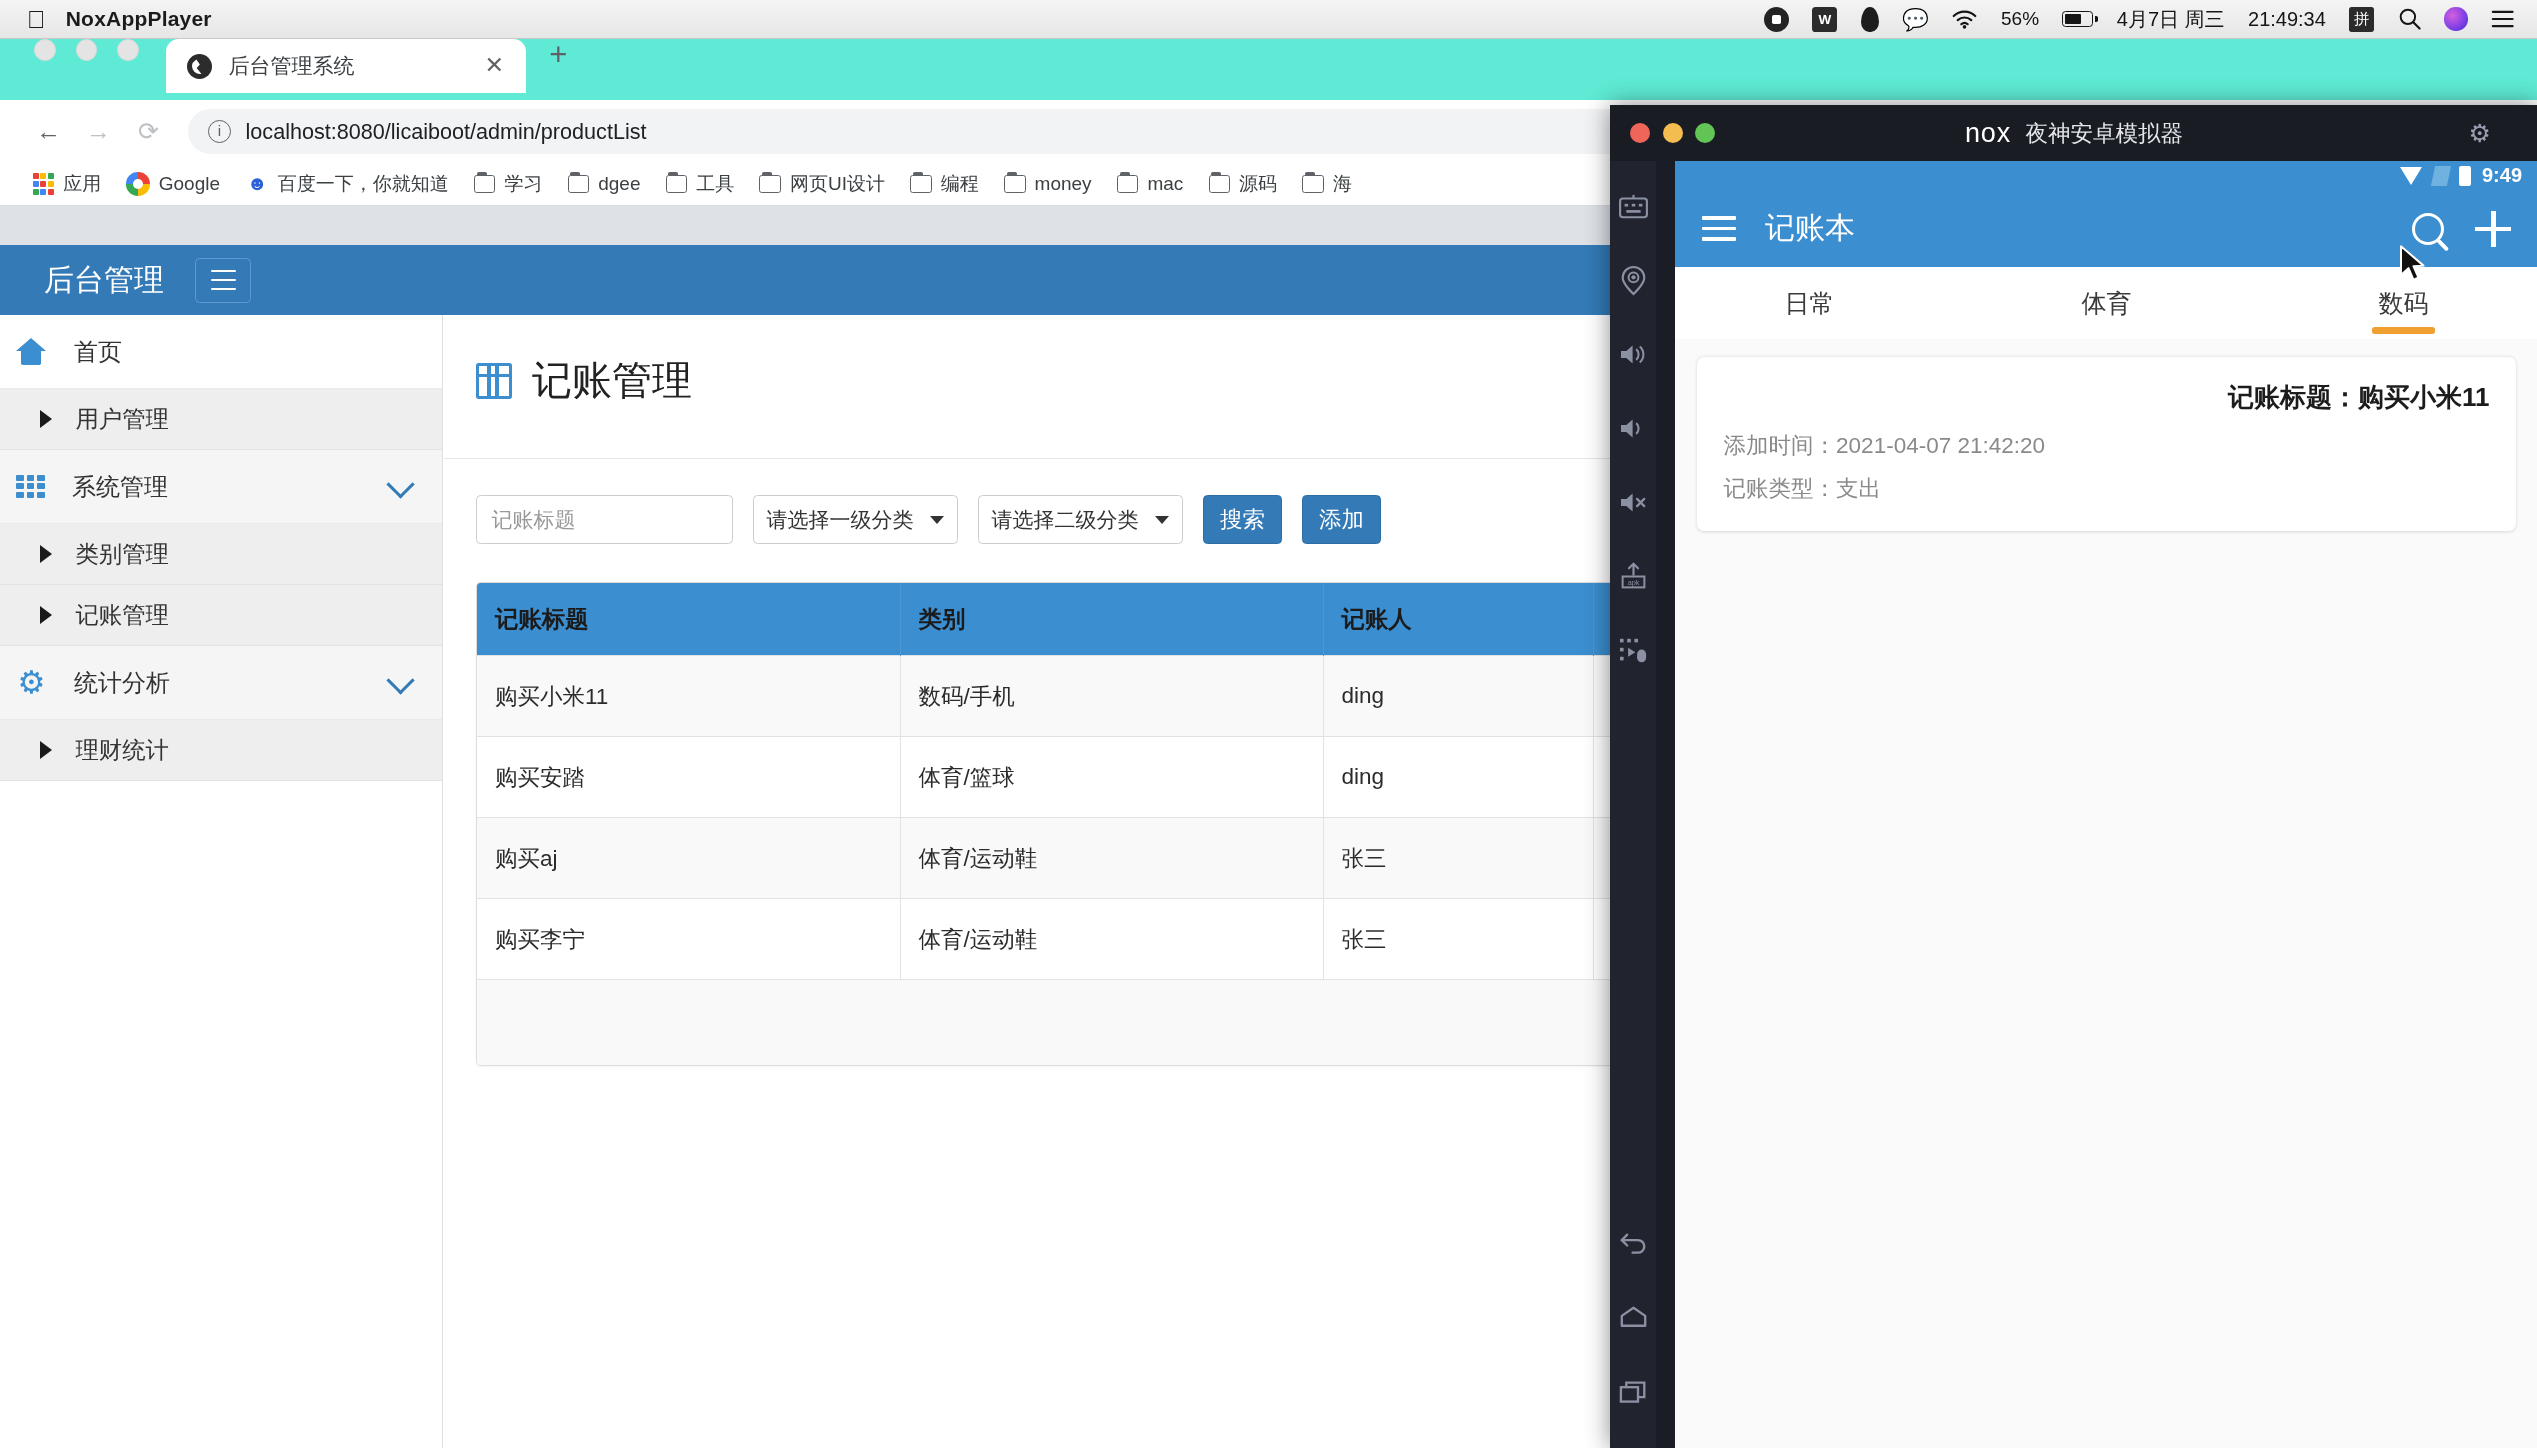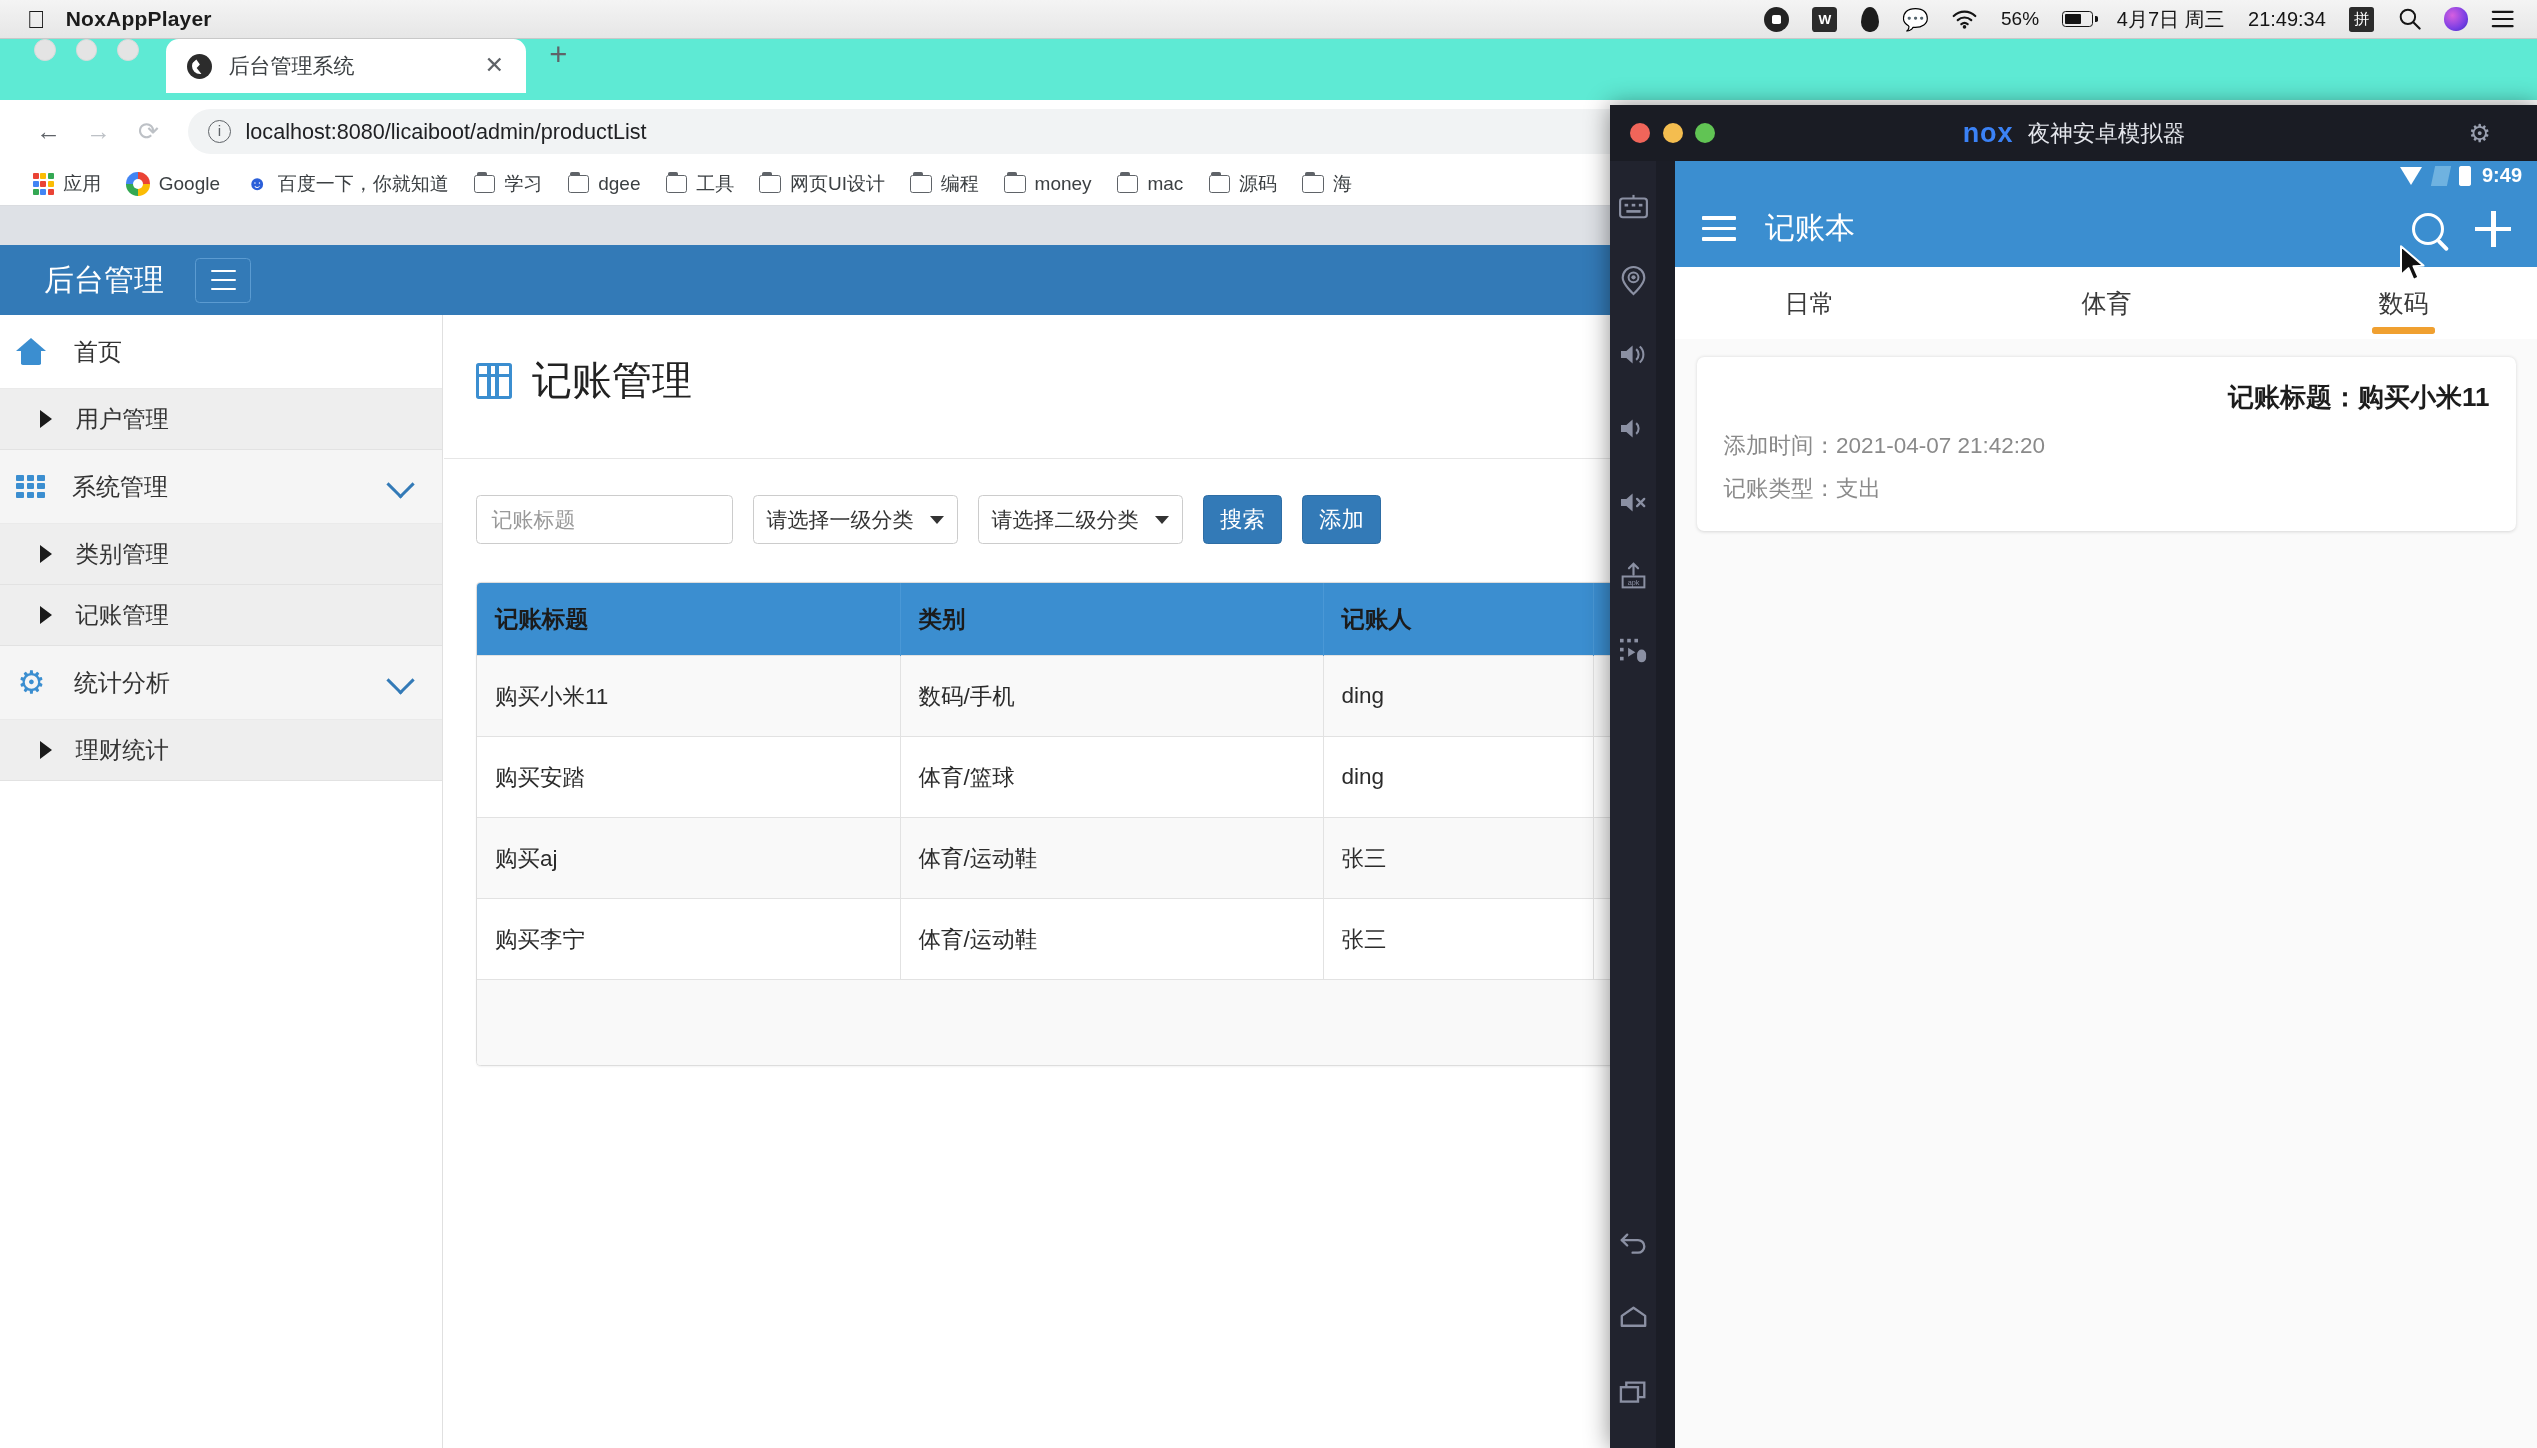--- a/index.html
+++ b/index.html
@@ -167,21 +167,21 @@
   #nox { position:absolute; left:1610px; top:105px; width:928px; height:1343px;
      background:#1b1d26; box-shadow:0 0 23.4px rgba(0,0,0,.45); overflow:hidden; }
   #noxtitle { height:56px; background:#1a1c24; display:flex; align-items:center; position:relative; }
   #noxtitle .tls { display:flex; gap:12.6px; padding-left:20px; }
   #noxtitle .tls i { width:20px;height:20px;border-radius:50%;display:block; }
   #noxtitle .tls i:nth-child(1){background:#f0655a;}
   #noxtitle .tls i:nth-child(2){background:#f4bd4f;}
   #noxtitle .tls i:nth-child(3){background:#61c454;}
   #noxtitle .ctr { position:absolute; left:0; right:0; display:flex; align-items:center;
      justify-content:center; gap:14.4px; pointer-events:none; }
-  #noxlogo { font-size:27px; color:#3b82f6; letter-spacing:0.9px; font-weight:bold; }
+  #noxlogo { font-size:27px; color:#ffffff; letter-spacing:0.9px; font-weight:normal; }
   #noxname { font-size:22.5px; color:#e4e6ec; }
   #noxgear { position:absolute; right:47px; font-size:25px; color:#9aa0b0; }
 
   #noxsidebar { position:absolute; left:0; top:56px; width:46px; bottom:0; background:#21232e;
      display:flex; flex-direction:column; align-items:center; padding-top:21.6px; }
   .nxic { width:38px;height:47px;display:flex;align-items:center;justify-content:center;
      margin-bottom:27px; color:#8b90a3; font-size:27px; }
   .nxbottom { margin-top:auto; display:flex; flex-direction:column; align-items:center; padding-bottom:5.4px; }
 
   #android { position:absolute; left:65px; top:56px; right:0; bottom:0; background:#fafafa; overflow:hidden; }

